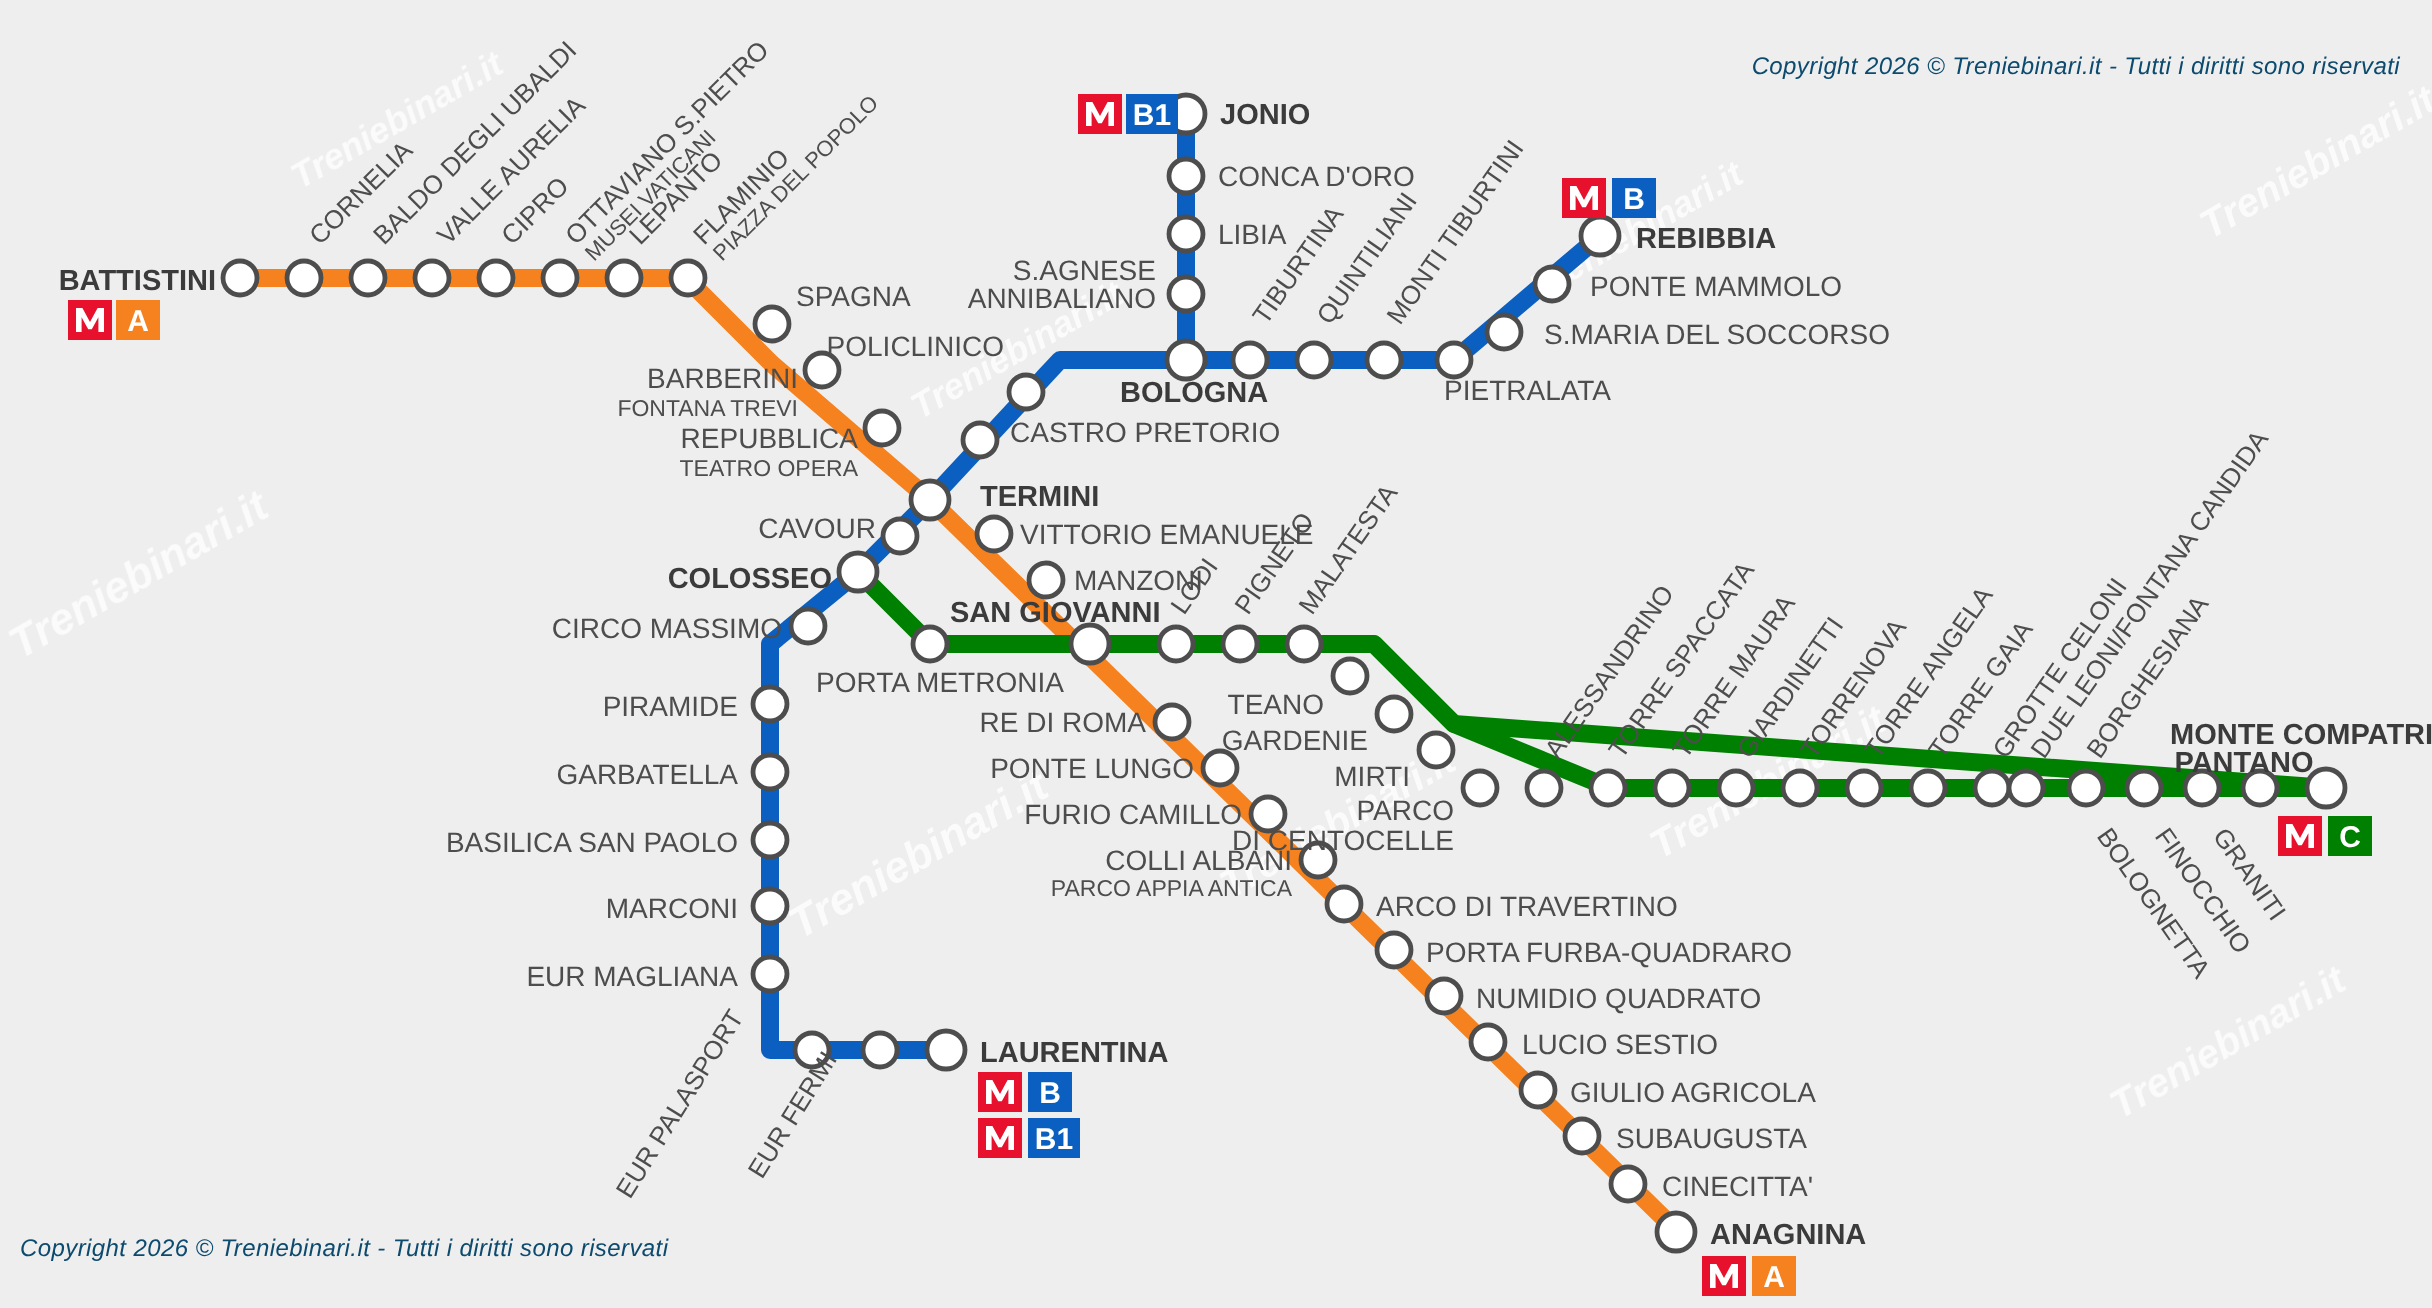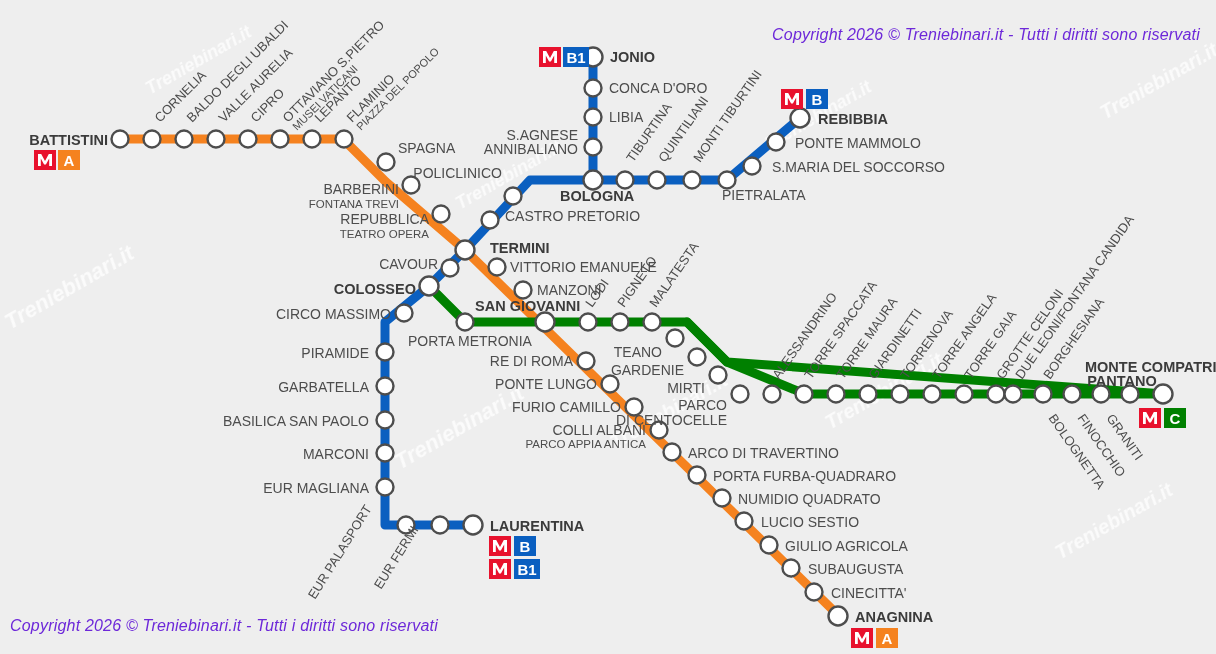--- a/index.html
+++ b/index.html
@@ -8,22 +8,22 @@
     background:#eeeeee;
     font-family:"Liberation Sans",sans-serif;
     overflow:hidden;
     position:relative;
   }
   #map{position:absolute;left:0;top:0;width:1216px;height:654px;}
   .wm{
     position:absolute;
     font-family:"Liberation Sans",sans-serif;
     font-style:italic;
-    font-size:16px;
-    color:#6d28d9;
+    font-size:12px;
+    color:#0c4a6e;
     white-space:nowrap;
     letter-spacing:.2px;
   }
   #cr-top{right:16px;top:26px;}
   #cr-bottom{left:10px;top:617px;}
 </style>
 </head>
 <body>
 
 <svg id="map" viewBox="0 0 1216 654" width="1216" height="654" xmlns="http://www.w3.org/2000/svg">

